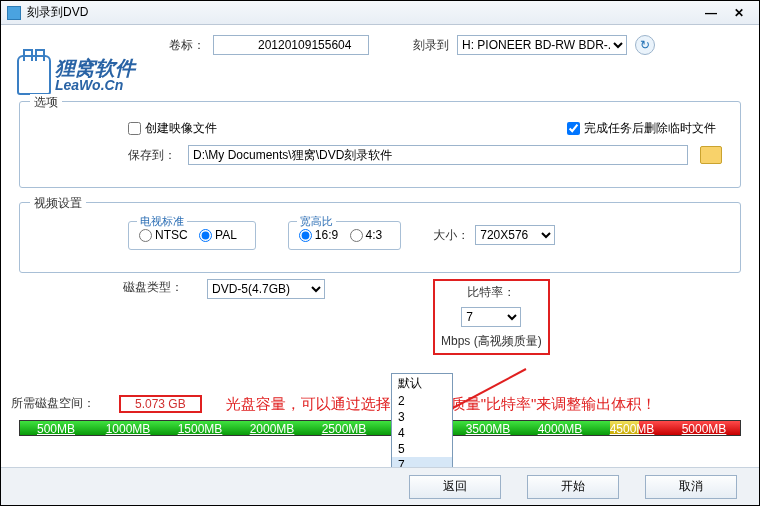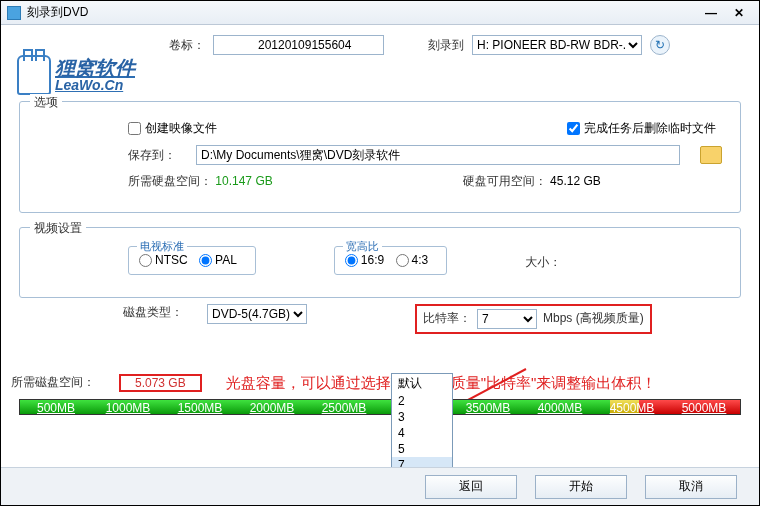--- a/index.html
+++ b/index.html
@@ -7,47 +7,47 @@
 .titlebar { height: 24px; background: linear-gradient(#f5f8fb,#e8eef5); border-bottom: 1px solid #bcc8d6; display: flex; align-items: center; padding: 0 6px; }
 .titlebar .appicon { width: 14px; height: 14px; background: #4aa3e0; border: 1px solid #2c7bb5; margin-right: 6px; }
 .titlebar .title { font-weight: normal; flex: 1; }
 .titlebar .winbtn { width: 28px; text-align: center; cursor: pointer; font-weight: bold; }
 .content { position: absolute; top: 24px; left: 0; right: 0; bottom: 38px; overflow: hidden; }
 .toprow { display: flex; align-items: center; padding: 10px 18px 2px 18px; }
 .logo { position: absolute; left: 16px; top: 30px; color: #2e6fb3; font-size: 18px; font-weight: bold; font-style: italic; display:flex; align-items:center; }
 .logo .cat { width:34px; height:40px; border:2px solid #3a7fc4; border-radius:6px 6px 3px 3px; position:relative; margin-right:4px;}
 .logo .cat:before,.logo .cat:after{content:"";position:absolute;top:-8px;width:6px;height:10px;border:2px solid #3a7fc4;border-bottom:none;}
 .logo .cat:before{left:4px;} .logo .cat:after{right:4px;}
-.logo .txt{line-height:1;text-decoration:underline;}
+.logo .txt{line-height:1;}
 .logo .txt .ch{font-size:20px; color:#2963a5; text-shadow:0 1px 0 #fff;}
 .logo .txt .en{font-size:14px; color:#2963a5;}
 .fieldrow { display:flex; align-items:center; margin-left:150px; gap:8px; }
 .lbl { color:#333; white-space:nowrap; }
 .txtinput { border:1px solid #9cb4cc; background:#fff; height:20px; padding:0 4px; }
 select.cmb { border:1px solid #9cb4cc; background:#fff; height:20px; }
 .iconbtn { width:20px; height:20px; border:1px solid #9cb4cc; border-radius:10px; background:#eaf3fb; display:inline-flex; align-items:center; justify-content:center; color:#1f6fb3; cursor:pointer; }
 .groupbox { border:1px solid #a8bfd6; border-radius:3px; margin:14px 18px 6px 18px; padding:18px 18px 14px 18px; position:relative; }
 .groupbox > .legend { position:absolute; top:-8px; left:10px; background:#fff; padding:0 4px; color:#333; }
-.row { display:flex; align-items:center; gap:20px; margin-bottom:8px; }
+.row { display:flex; align-items:center; gap:12px; margin-bottom:8px; }
 .chk { display:inline-flex; align-items:center; gap:4px; }
 .chk input { width:13px; height:13px; }
 .subgrp { border:1px solid #a8bfd6; border-radius:3px; padding:6px 10px 4px 10px; position:relative; display:inline-block; }
 .subgrp .sublegend { position:absolute; top:-8px; left:8px; background:#fff; padding:0 3px; color:#2d6fb5; font-size:11px; }
 .radio { display:inline-flex; align-items:center; gap:3px; margin-right:8px; }
 .green { color:#1a9a1a; }
 .folderbtn { width:22px; height:18px; background:#f8d26a; border:1px solid #caa32f; border-radius:2px; cursor:pointer; }
 .diskrow { display:flex; align-items:flex-start; gap:24px; margin:6px 10px; }
 .redbox { border:2px solid #e02020; padding:0 14px; }
 .anno { color:#e02020; font-size:15px; }
 .capacity { margin:6px 18px 0 18px; }
 .capbar { height:16px; display:flex; border:1px solid #333; position:relative; background:#444; }
 .seg { height:100%; }
 .ticks { display:flex; color:#fff; font-size:10px; position:relative; top:-14px; }
 .ticks span { flex:1; text-align:center; }
-.footer { position:absolute; left:0; right:0; bottom:0; height:38px; background:#eef2f6; border-top:1px solid #c7d2de; display:flex; justify-content:flex-end; align-items:center; gap:18px; padding-right:22px; }
+.footer { position:absolute; left:0; right:0; bottom:0; height:38px; background:#eef2f6; border-top:1px solid #c7d2de; display:flex; justify-content:flex-end; align-items:center; gap:26px; padding-right:22px; }
 .btn { min-width:92px; height:24px; border:1px solid #9bb1c8; background:linear-gradient(#fdfefe,#e6edf4); cursor:pointer; }
 .dropdown { position:absolute; border:1px solid #7b9ab8; background:#fff; width:62px; z-index:50; }
 .dropdown div { padding:1px 6px; cursor:pointer; }
 .dropdown div.sel { background:#d6e7f7; }
 svg.arrline{position:absolute;pointer-events:none;}
 </style>
 </head>
 <body>
 
 <div class="titlebar">
@@ -63,21 +63,21 @@
     <div class="cat"></div>
     <div class="txt">
       <div class="ch">狸窝软件</div>
       <div class="en">LeaWo.Cn</div>
     </div>
   </div>
 
   <div class="toprow">
     <div class="fieldrow">
       <span class="lbl">卷标：</span>
-      <input class="txtinput" style="width: 171px; padding-left: 44px;" value="20120109155604">
+      <input class="txtinput" style="width: 156px; padding-left: 44px;" value="20120109155604">
       <span style="width:28px"></span>
       <span class="lbl">刻录到</span>
       <select class="cmb" style="width:170px">
         <option>H: PIONEER  BD-RW  BDR-...</option>
       </select>
       <span class="iconbtn">↻</span>
     </div>
   </div>
 
   <div class="groupbox" style="margin-top:44px">
@@ -90,35 +90,25 @@
       <label class="chk">
         <input type="checkbox" checked="" style="">
         <span>完成任务后删除临时文件</span>
       </label>
     </div>
     <div class="row" style="padding-left:90px;">
       <span class="lbl">保存到：</span>
       <input class="txtinput" style="flex: 1 1 0%;" value="D:\My Documents\狸窝\DVD刻录软件">
       <span class="folderbtn"></span>
     </div>
-    <div class="row" style="padding-left:90px; gap:40px;">
-      <span>
-        <span class="lbl">所需硬盘空间：</span>
-        <span class="green">10.147 GB</span>
-      </span>
-      <span style="margin-left:150px">
-        <span class="lbl">硬盘可用空间：</span>
-        <span>45.12 GB</span>
-      </span>
-    </div>
   </div>
 
   <div class="groupbox">
     <div class="legend">视频设置</div>
-    <div class="row" style="padding-left:90px; gap:78px; align-items:center;">
+    <div class="row" style="padding-left:90px; gap:32px; align-items:flex-start;">
       <div class="subgrp">
         <div class="sublegend">电视标准</div>
         <label class="radio">
             <input type="radio" name="tv" style="">
             <span>NTSC</span>
           </label>
         <label class="radio">
             <input type="radio" name="tv" checked="" style="">
             <span>PAL</span>
           </label>
@@ -129,30 +119,31 @@
             <input type="radio" name="asp" checked="" style="">
             <span>16:9</span>
           </label>
         <label class="radio">
             <input type="radio" name="asp" style="">
             <span>4:3</span>
           </label>
       </div>
       <div style="display:flex;align-items:center;gap:6px;margin-top:4px;">
         <span class="lbl">大小：</span>
+        <select class="cmb" style="width:80px"><option>720X576</option></select>
       </div>
     </div>
   </div>
 
   <div class="diskrow">
     <span style="width:88px"></span>
     <span class="lbl">磁盘类型：</span>
-    <select class="cmb" style="width:100px"><option>DVD-5(4.7GB)</option></select>
+    <select class="cmb" style="width:118px"><option>DVD-5(4.7GB)</option></select>
     <span style="width:60px"></span>
-    <span class="redbox" style="display:inline-flex;align-items:center;gap:6px;padding:3px 6px;">
+    <span class="redbox" style="display:inline-flex;align-items:center;gap:6px;padding:3px 6px;flex-direction:column;">
       <span class="lbl">比特率：</span>
       <select class="cmb" style="width:60px;color:#000"><option>7</option></select>
       <span class="lbl">Mbps (高视频质量)</span>
     </span>
   </div>
 
   <div class="dropdown" style="left:390px; top:348px;">
     <div>默认</div>
     <div>2</div>
     <div>3</div>

